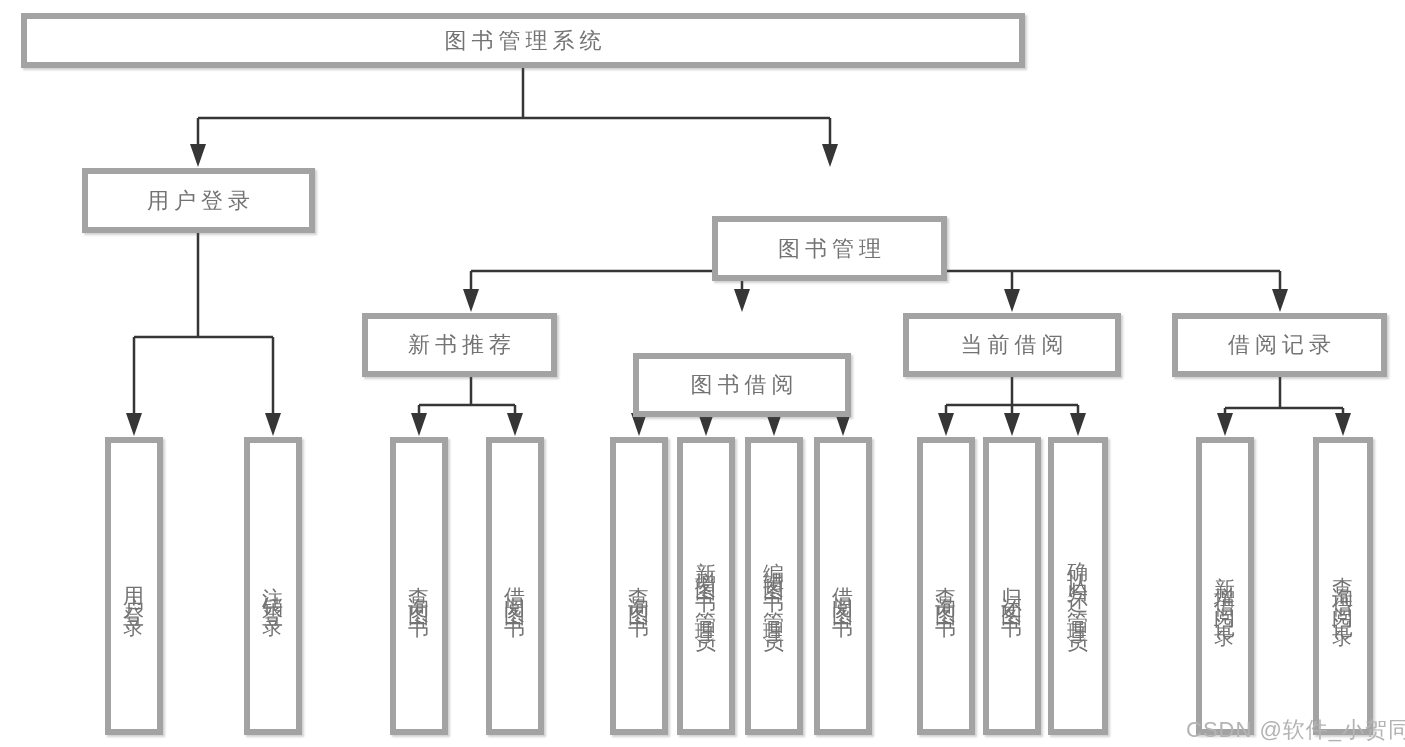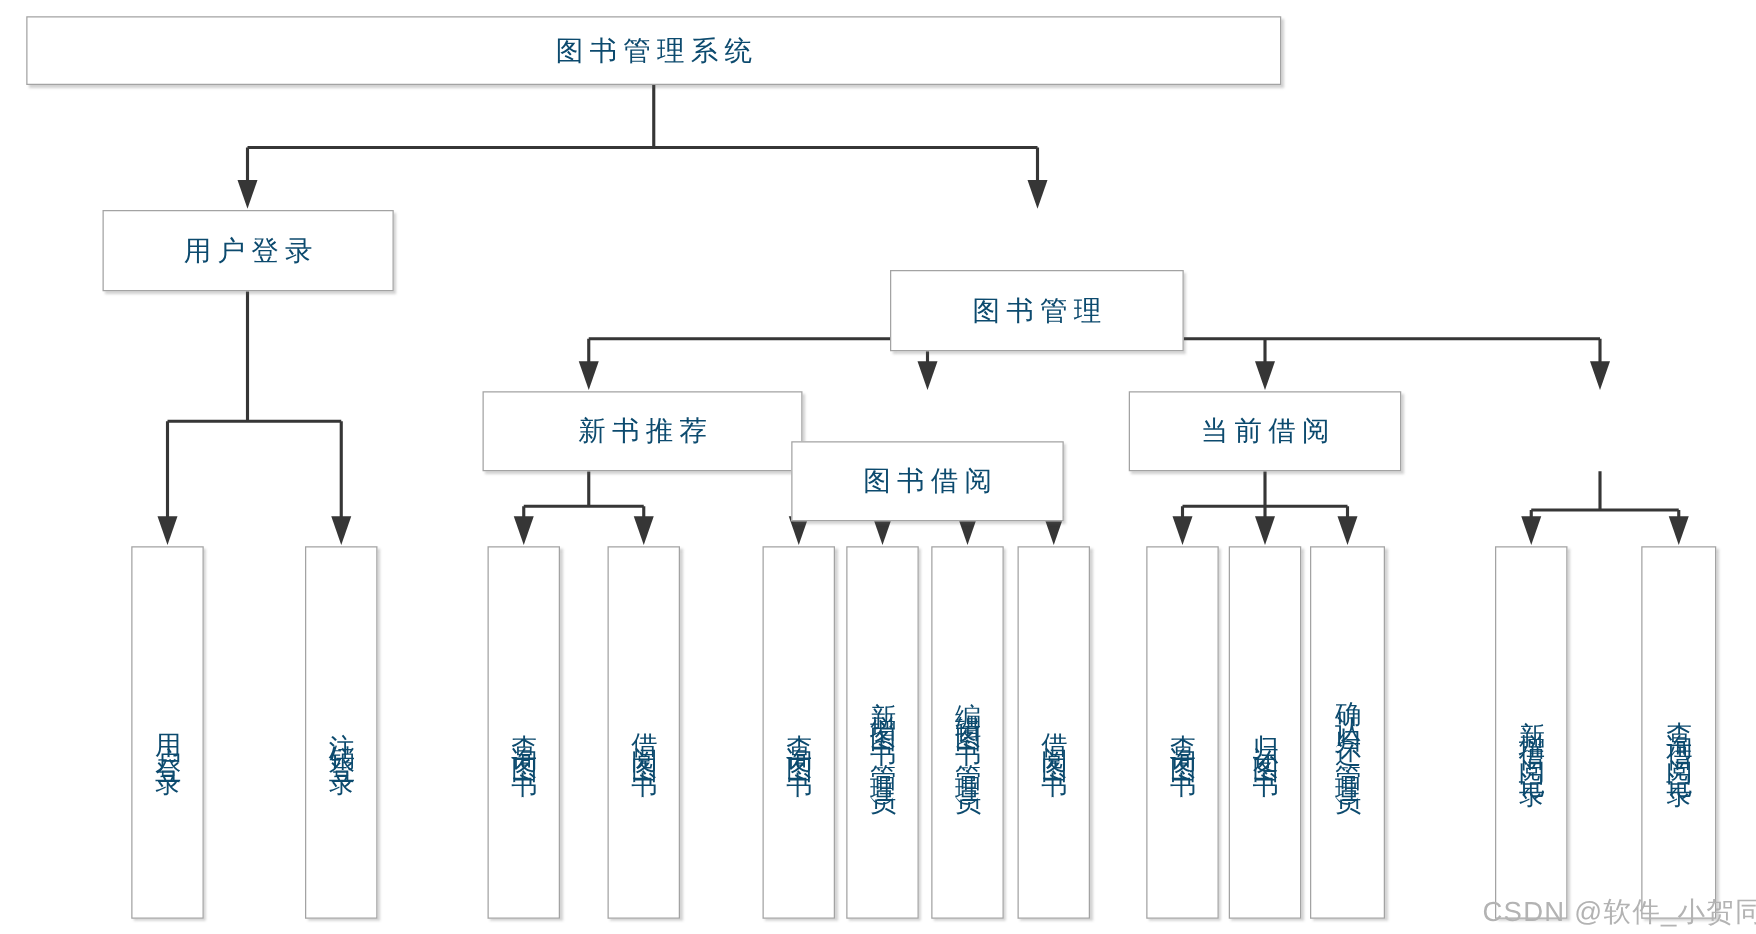--- a/index.html
+++ b/index.html
@@ -9,46 +9,46 @@
     height: 747px;
     background: #ffffff;
     overflow: hidden;
     font-family: "Liberation Sans", "DejaVu Sans", sans-serif;
   }
   .wires { position: absolute; left: 0; top: 0; z-index: 1; }
   .node {
     position: absolute;
     box-sizing: border-box;
     background: #ffffff;
-    border: 1px solid #a3a3a3;
+    border: 6px solid #a3a3a3;
     box-shadow: 2px 2px 2px rgba(90,90,90,0.28);
     display: flex;
     align-items: center;
     justify-content: center;
-    color: #0c4a6e;
+    color: #737373;
     font-size: 22px;
     letter-spacing: 5px;
     z-index: 2;
     white-space: nowrap;
   }
   .node.h { padding-left: 5px; } 
   .node.v {
     writing-mode: vertical-rl;
     text-orientation: mixed;
     font-size: 21px;
     letter-spacing: 10px;
     line-height: 1;
     padding-top: 8px;
     white-space: nowrap;
   }
   
   .n-root     { left: 21px;   top: 13px;  width: 1004px; height: 55px; }
   .n-login    { left: 82px;   top: 168px; width: 233px;  height: 65px; }
   .n-mgmt     { left: 712px;  top: 168px; width: 235px;  height: 65px; margin-top: 48px; }
-  .n-rec      { left: 362px;  top: 313px; width: 256px;  height: 64px; margin-left: 24px; }
+  .n-rec      { left: 362px;  top: 313px; width: 195px;  height: 64px; }
   .n-borrow   { left: 633px;  top: 313px; width: 218px;  height: 64px; margin-top: 40px; }
   .n-current  { left: 903px;  top: 313px; width: 218px;  height: 64px; }
   .n-record   { left: 1172px; top: 313px; width: 215px;  height: 64px; }
   .leaf       { top: 437px; width: 58px; height: 298px; }
   .n-a1 { left: 105px; }  .n-a2 { left: 244px; }
   .n-b1 { left: 390px; }  .n-b2 { left: 486px; }
   .n-c1 { left: 610px; }  .n-c2 { left: 677px; }  .n-c3 { left: 745px; }  .n-c4 { left: 814px; }
   .n-d1 { left: 917px; }  .n-d2 { left: 983px; }  .n-d3 { left: 1048px; width: 60px; }
   .n-e1 { left: 1196px; } .n-e2 { left: 1313px; width: 60px; }
   .watermark {
@@ -101,20 +101,21 @@
   </svg>
 
   <div class="node h n-root">图书管理系统</div>
 
   <div class="node h n-login">用户登录</div>
   <div class="node h n-mgmt">图书管理</div>
 
   <div class="node h n-rec">新书推荐</div>
   <div class="node h n-borrow">图书借阅</div>
   <div class="node h n-current">当前借阅</div>
+  <div class="node h n-record">借阅记录</div>
 
   <div class="node v leaf n-a1">用户登录</div>
   <div class="node v leaf n-a2">注销登录</div>
 
   <div class="node v leaf n-b1">查询图书</div>
   <div class="node v leaf n-b2">借阅图书</div>
 
   <div class="node v leaf n-c1">查询图书</div>
   <div class="node v leaf n-c2">新增图书（管理员）</div>
   <div class="node v leaf n-c3">编辑图书（管理员）</div>

